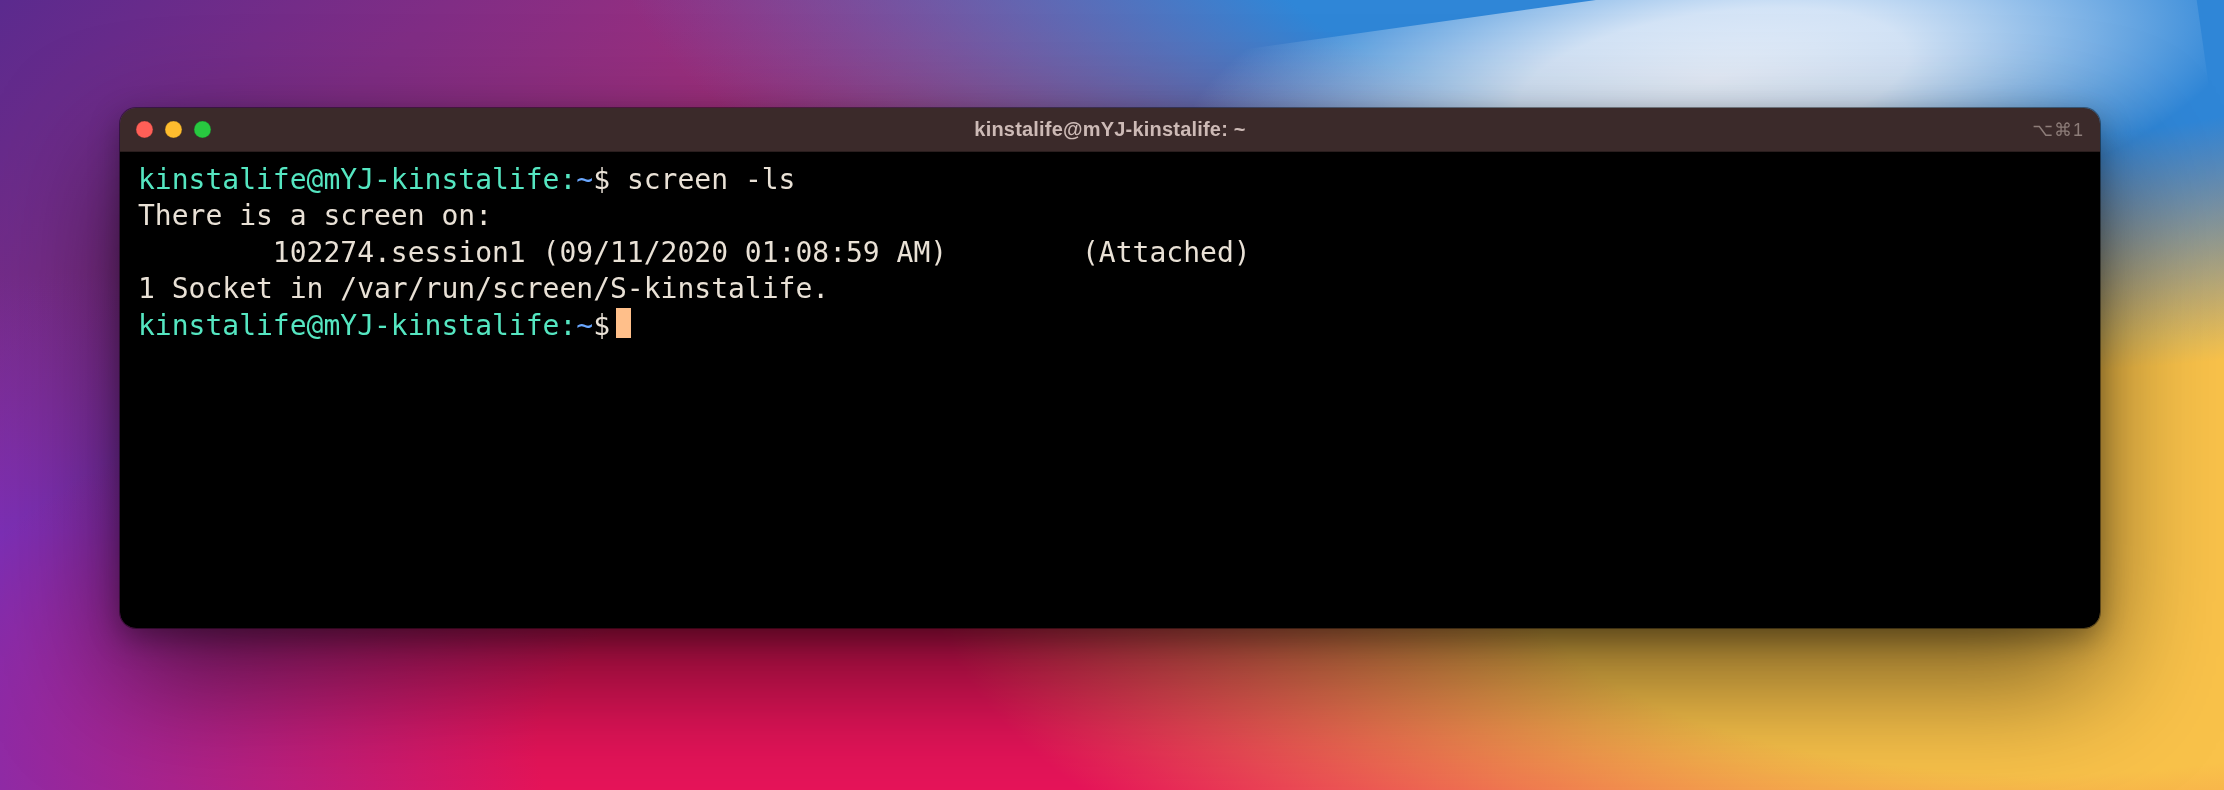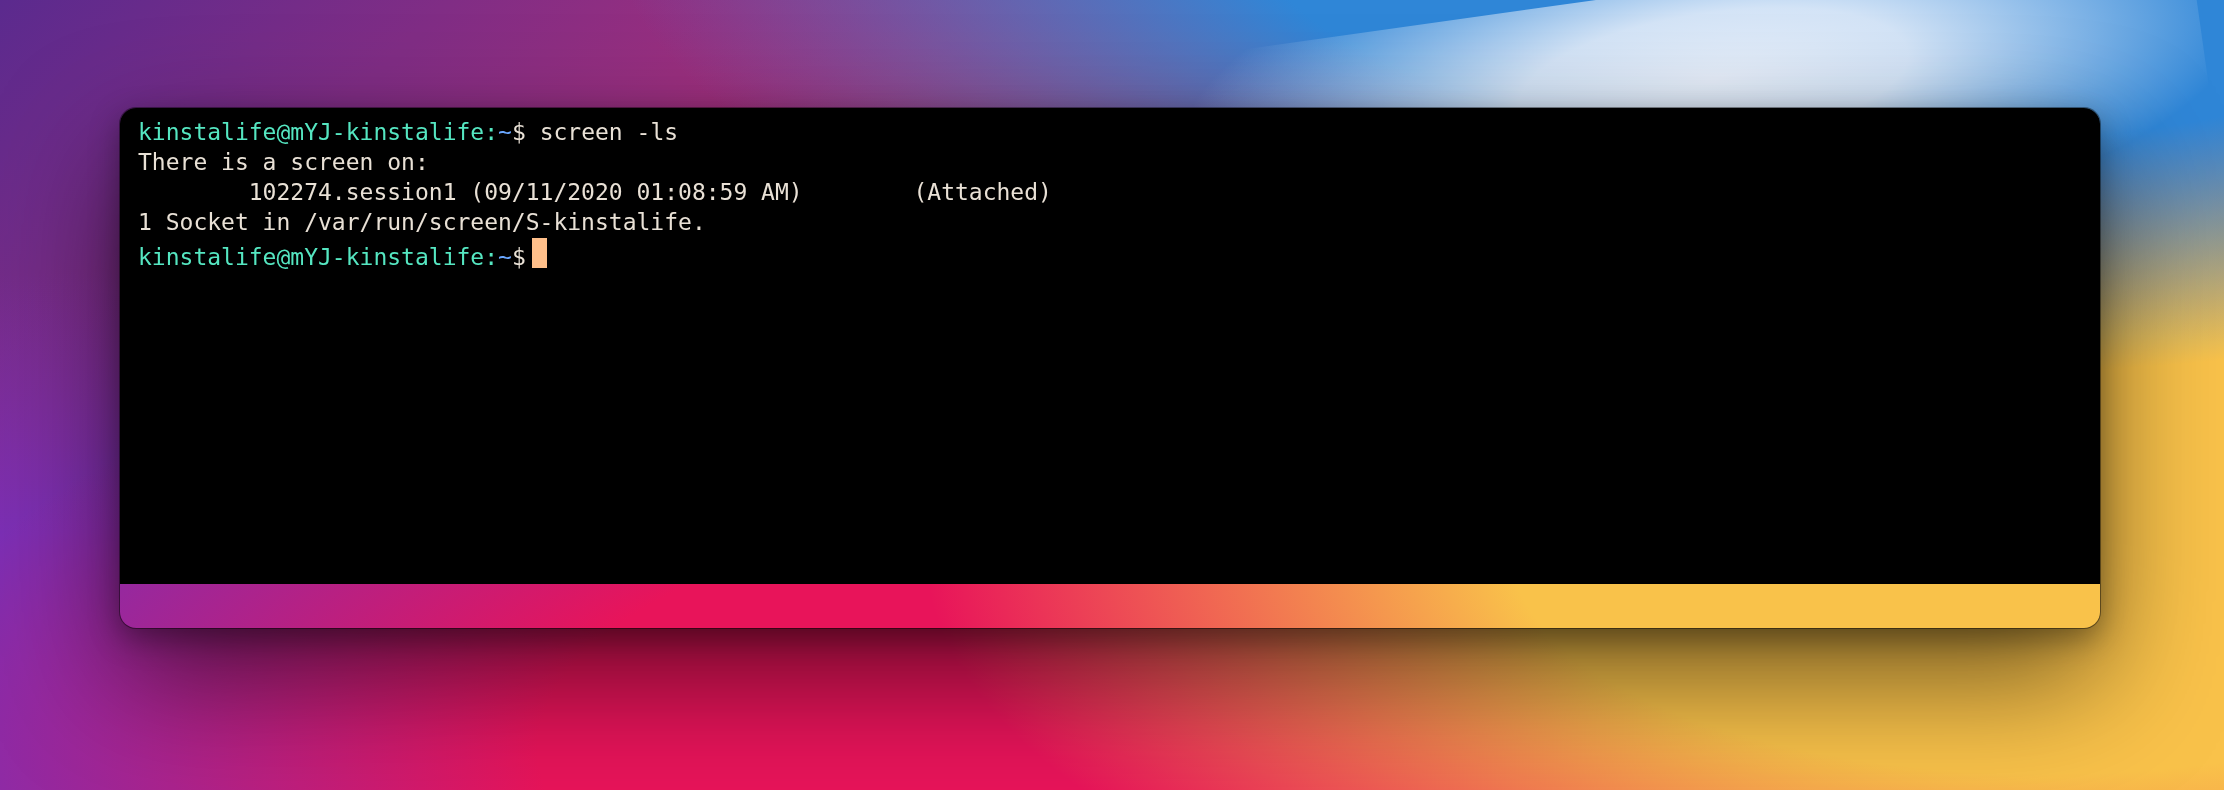--- a/index.html
+++ b/index.html
@@ -89,21 +89,21 @@
       font-family: -apple-system, BlinkMacSystemFont, "Helvetica Neue", Arial, sans-serif;
       font-size: 18px;
       font-weight: 500;
       letter-spacing: 1px;
     }
 
     .terminal-body {
       background: #000;
       height: calc(100% - 44px);
       padding: 10px 18px 18px 18px;
-      font-size: 23px;
+      font-size: 28px;
       line-height: 1.3;
       color: #e9e1d6;
       white-space: pre;
       font-family: ui-monospace, "SF Mono", Menlo, Consolas, monospace;
     }
     .line { display: block; }
     .prompt-user { color: #55e6c1; }
     .prompt-path { color: #6aa7ff; }
     .cmd { color: #e9e1d6; }
     .cursor {
@@ -115,15 +115,24 @@
       margin-left: 6px;
     }
   </style>
 </head>
 <body>
 
 <div class="wallpaper"></div>
 <div class="swoosh"></div>
 
 <div class="terminal-window">
+  <div class="titlebar">
+    <div class="traffic-lights">
+      <div class="light close"></div>
+      <div class="light minimize"></div>
+      <div class="light zoom"></div>
+    </div>
+    <div class="title">kinstalife@mYJ-kinstalife: ~</div>
+    <div class="titlebar-right">⌥⌘1</div>
+  </div>
 
   <div class="terminal-body"><span class="line"><span class="prompt-user">kinstalife@mYJ-kinstalife</span><span class="prompt-user">:</span><span class="prompt-path">~</span><span class="cmd">$</span> <span class="cmd">screen -ls</span></span><span class="line">There is a screen on:</span><span class="line">        102274.session1 (09/11/2020 01:08:59 AM)        (Attached)</span><span class="line">1 Socket in /var/run/screen/S-kinstalife.</span><span class="line"><span class="prompt-user">kinstalife@mYJ-kinstalife</span><span class="prompt-user">:</span><span class="prompt-path">~</span><span class="cmd">$</span><span class="cursor"></span></span></div>
 </div>
 
 </body></html>

